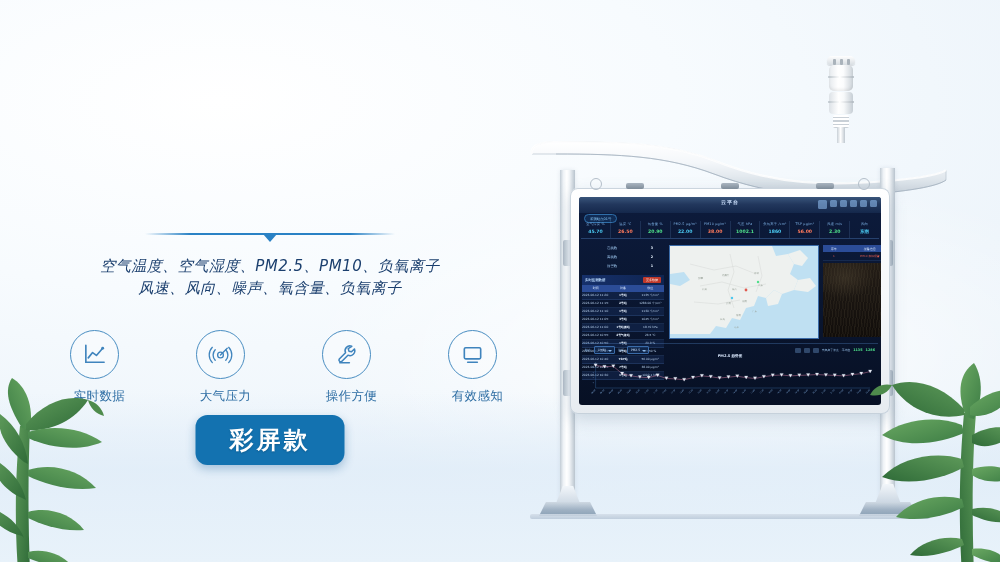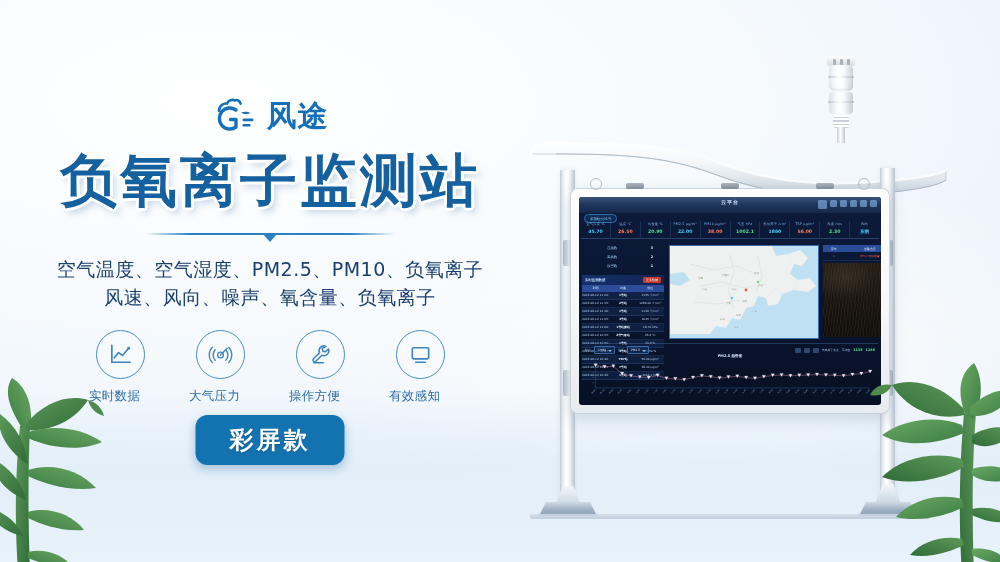--- a/index.html
+++ b/index.html
@@ -37,26 +37,26 @@
       4px 5px 7px rgba(140,170,200,.55);}
 
   .divider{position:absolute;left:0;right:0;top:233px;display:flex;justify-content:center;}
   .divider-line{position:relative;width:250px;height:2px;
     background:linear-gradient(90deg,rgba(42,130,197,0) 0%,#2a82c5 18%,#2a82c5 82%,rgba(42,130,197,0) 100%);}
   .divider-tri{position:absolute;left:50%;top:1px;transform:translateX(-50%);
     width:0;height:0;border-left:7px solid transparent;border-right:7px solid transparent;
     border-top:8px solid #2a82c5;}
 
   .subtitle{position:absolute;left:0;right:0;top:256px;text-align:center;
-    font-size:19px;color:#1b3f6e;line-height:1.45;letter-spacing:.5px;
-    font-family:"DejaVu Sans","Liberation Sans",sans-serif;font-weight:400;}
+    font-size:15px;color:#1b3f6e;line-height:1.45;letter-spacing:.5px;
+    font-family:"DejaVu Sans","Liberation Sans",sans-serif;font-weight:400;font-style:italic;}
   .subtitle div{white-space:nowrap;}
 
   .features{position:absolute;left:0;right:0;top:330px;display:flex;justify-content:center;gap:38px;}
-  .feature{width:62px;text-align:left;}
+  .feature{width:62px;text-align:right;margin-left:26px;}
   .feat-circle{width:47px;height:47px;margin:0 auto;border-radius:50%;
     border:1.6px solid #4a8ec2;display:flex;align-items:center;justify-content:center;
     background:rgba(255,255,255,.25);}
   .feat-label{margin-top:9px;font-size:12.5px;color:#2d6da3;letter-spacing:.3px;
     font-family:"DejaVu Sans","Liberation Sans",sans-serif;white-space:nowrap;}
 
   .pill{position:absolute;left:50%;transform:translateX(-50%);top:415px;
     padding:9px 34px;border-radius:12px;background:#1372b0;
     box-shadow:0 4px 10px rgba(20,90,150,.3);}
   .pill span{font-size:24px;font-weight:700;color:#fff;letter-spacing:3px;
@@ -205,34 +205,21 @@
 </style>
 </head>
 <body>
 
 <div class="stage">
   <div class="bg-haze"></div>
   <div class="bg-floor"></div>
 
   <div class="left">
 
-    <div class="logo">
-      <span class="logo-mark">
-        <svg viewBox="0 0 46 36" width="46" height="36">
-          <path d="M7 13 C7 8 11 5 15 5.5 C16.5 2.5 20 1 22.5 2.5 C25 1.2 28 2.8 28.5 5.6" fill="none" stroke="#1570b8" stroke-width="2.6" stroke-linecap="round"></path>
-          <path d="M24 12 A10.5 10.5 0 1 0 24 29 L24 21.5 L18.5 21.5" fill="none" stroke="#1570b8" stroke-width="3.4" stroke-linecap="round" stroke-linejoin="round"></path>
-          <path d="M29 14.5 C32.5 13.2 36 13.5 38.5 15 C35.5 16.6 32 16.5 29 14.5 Z" fill="#1570b8"></path>
-          <rect x="30.5" y="20.5" width="11" height="2.8" rx="1.4" fill="#1570b8"></rect>
-          <rect x="30.5" y="26" width="8" height="2.6" rx="1.3" fill="#1570b8"></rect>
-        </svg>
-      </span>
-      <span class="logo-text">风途</span>
-    </div>
-
-    <div class="headline">负氧离子监测站</div>
+
 
     <div class="divider">
       <div class="divider-line">
         <div class="divider-tri"></div>
       </div>
     </div>
 
     <div class="subtitle">
       <div>空气温度、空气湿度、PM2.5、PM10、负氧离子</div>
       <div>风速、风向、噪声、氧含量、负氧离子</div>

